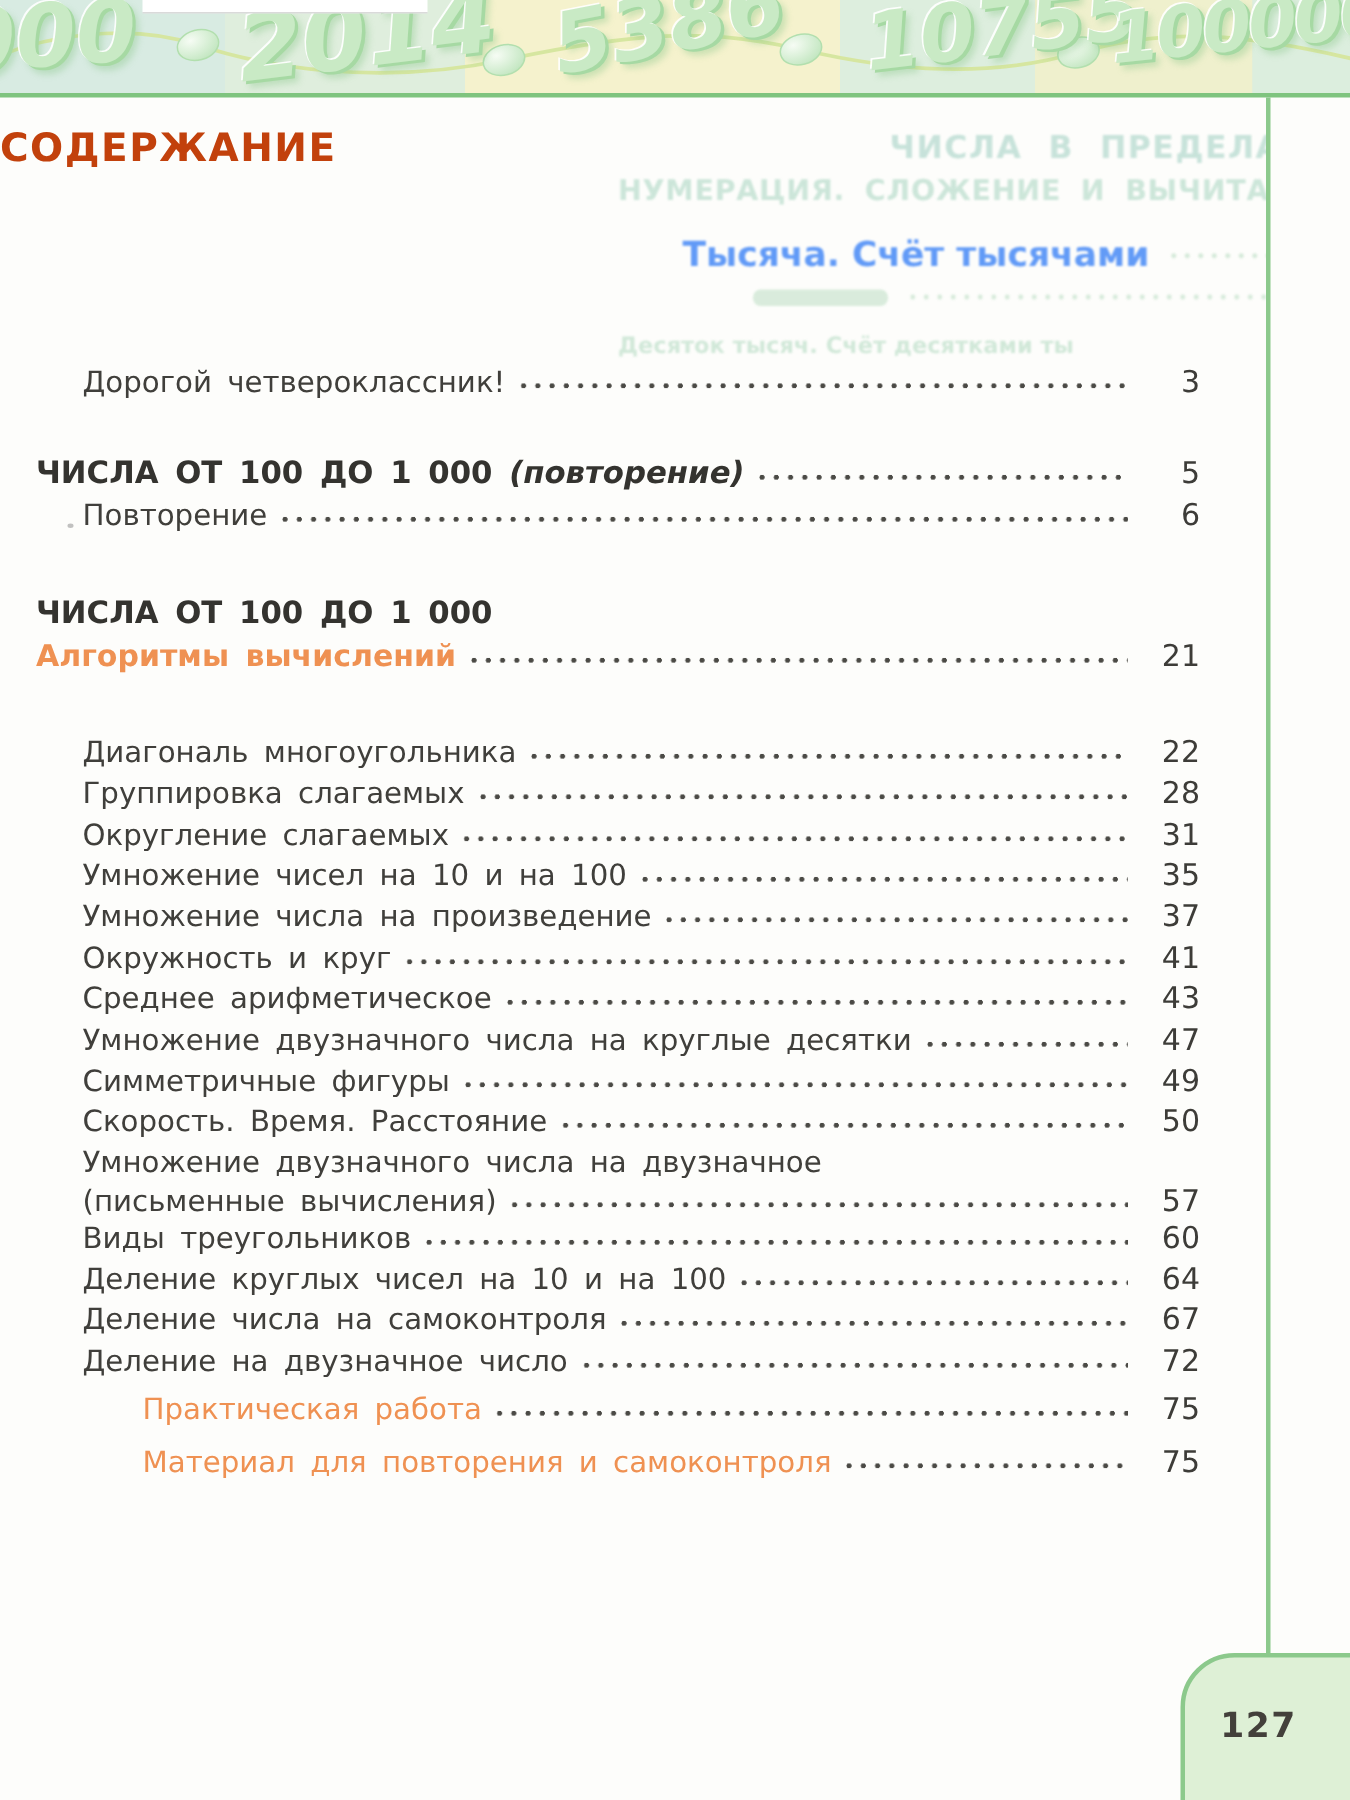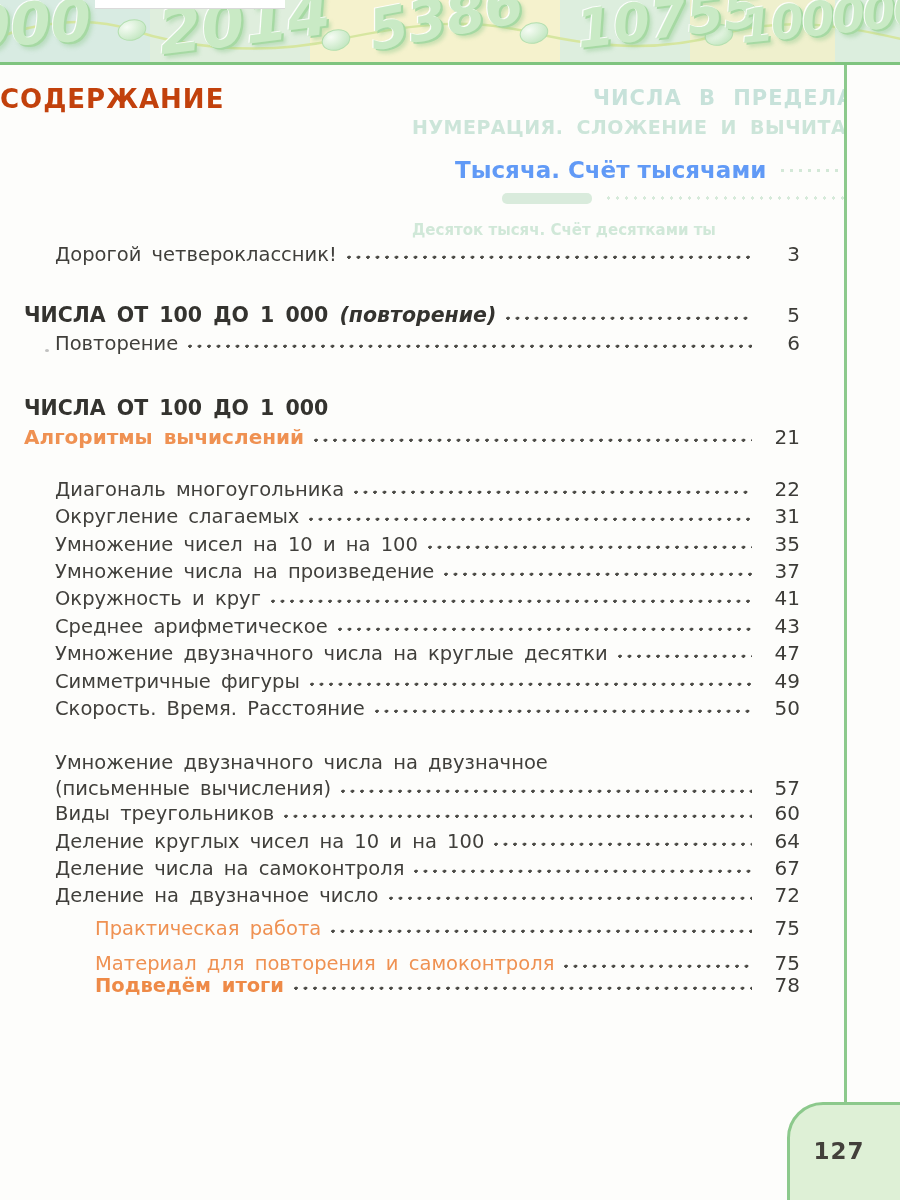--- a/index.html
+++ b/index.html
@@ -52,25 +52,25 @@
   
   .title{position:absolute;top:84px;left:0;right:95px;text-align:left;
          font-size:26px;font-weight:700;letter-spacing:1px;color:#c2410c;}
 
   
   .toc{position:absolute;left:24px;top:242px;right:100px;font-size:19.5px;color:#403f3b;}
   .row{display:flex;align-items:baseline;height:27.4px;word-spacing:4px;}
   .row .label{white-space:pre;}
   .row.normal{padding-left:31px;}
   .row.cont{padding-left:31px;height:25px;}
-  .row.nolead{height:25px;margin-top:28px;}
+  .row.nolead{height:25px;}
   .row.part{font-weight:700;font-size:20.5px;height:28px;color:#34332f;}
   .row.part .ital{font-style:italic;}
   .heading{font-weight:700;font-size:20.5px;height:29px;color:#34332f;word-spacing:4px;}
-  .row.chapter{font-weight:700;font-size:20px;color:#ef9152;height:28px;margin-bottom:24px;}
+  .row.chapter{font-weight:700;font-size:20px;color:#ef9152;height:28px;margin-bottom:36px;}
   .row.ws{color:#ef9152;padding-left:71px;margin-top:5px;height:28px;justify-content:flex-end;}
   .row.ws + .row.ws{margin-top:7px;}
   .row.wsb{color:#ee8a47;font-weight:700;padding-left:71px;margin-top:-6px;height:28px;}
   .sec1{margin-top:34px;}
   .sec2{margin-top:37px;}
   .dots{flex:1;height:.9em;margin:0 8px 0 10px;align-self:baseline;
         background:radial-gradient(circle at 2px 2.2px,#4b4a45 1.55px,rgba(0,0,0,0) 1.85px)
                    repeat-x left bottom 1px/9.5px 5px;}
   .page{width:40px;text-align:right;font-weight:400;font-size:20px;color:#3d3c38;flex:none;}
 </style>
@@ -148,20 +148,25 @@
           <span class="label">Алгоритмы вычислений</span>
           <span class="dots"></span>
           <span class="page">21</span>
         </div>
         <div class="row normal">
           <span class="label">Диагональ многоугольника</span>
           <span class="dots"></span>
           <span class="page">22</span>
         </div>
         <div class="row normal">
+          <span class="label">Группировка слагаемых</span>
+          <span class="dots"></span>
+          <span class="page">28</span>
+        </div>
+        <div class="row normal">
           <span class="label">Округление слагаемых</span>
           <span class="dots"></span>
           <span class="page">31</span>
         </div>
         <div class="row normal">
           <span class="label">Умножение чисел на 10 и на 100</span>
           <span class="dots"></span>
           <span class="page">35</span>
         </div>
         <div class="row normal">
@@ -224,25 +229,20 @@
         </div>
         <div class="row ws">
           <span class="label">Практическая работа</span>
           <span class="dots"></span>
           <span class="page">75</span>
         </div>
         <div class="row ws">
           <span class="label">Материал для повторения и самоконтроля</span>
           <span class="dots"></span>
           <span class="page">75</span>
-        </div>
-        <div class="row wsb">
-          <span class="label">Подведём итоги</span>
-          <span class="dots"></span>
-          <span class="page">78</span>
         </div>
       </div>
     </div>
 
   <div class="vline"></div>
   <div class="corner-tab">
     <span class="pagenum">127</span>
   </div>
 
 </div>

